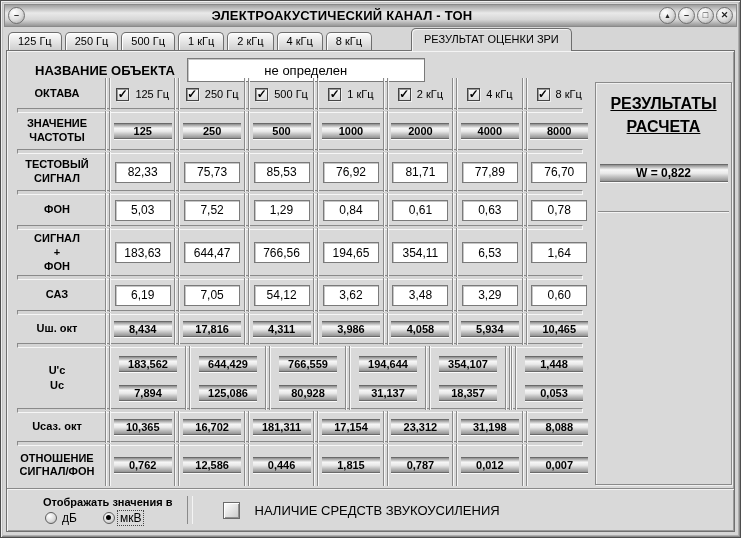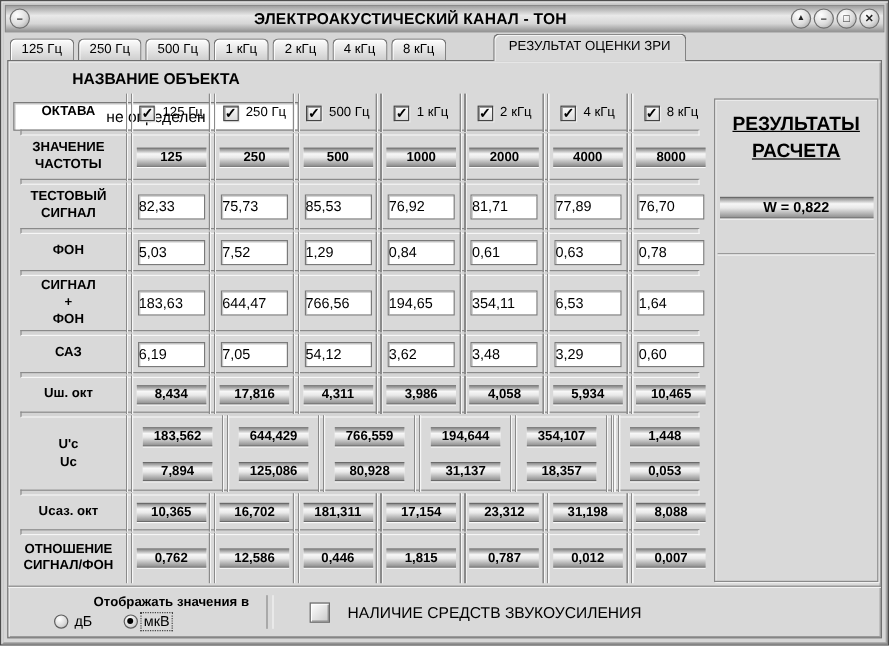--- a/index.html
+++ b/index.html
@@ -21,40 +21,40 @@
   .tabstrip{position:absolute;top:27px;left:7px;right:7px;height:22px;display:flex;align-items:flex-end;gap:3px;z-index:2;}
   .tab{height:17px;line-height:17px;padding:0 9px;font-size:11px;color:#000;
     border:1px solid #6e6e6e;border-bottom:none;border-radius:5px 5px 0 0;
     background:linear-gradient(#fdfdfd,#cfcfcf);box-shadow:inset 1px 1px 0 #ffffff;cursor:default;}
   .tab.active{height:22px;line-height:21px;padding:0 12px;background:#d9d9d9;position:relative;z-index:3;
     box-shadow:inset 1px 1px 0 #f4f4f4;margin-bottom:-1px;margin-left:36px;}
   
   .main{position:absolute;top:49px;left:5px;right:5px;bottom:5px;background:#d9d9d9;
     border:1px solid #707070;box-sizing:border-box;
     box-shadow:inset 1px 1px 0 #f4f4f4, inset -1px -1px 0 #9a9a9a;}
-  .objrow{position:absolute;top:7px;left:4px;display:flex;align-items:center;gap:12px;flex-direction:column;}
+  .objrow{position:absolute;top:7px;left:28px;display:flex;align-items:center;gap:12px;}
   .objlabel{font-size:13px;font-weight:600;color:#000;}
   .objinput{width:232px;height:20px;border:1px solid #7a7a7a;background:#fff;text-align:center;
     font-size:13px;font-family:"Liberation Sans",sans-serif;box-shadow:inset 1px 1px 0 #c6c6c6;outline:none;}
   
   .grid{position:absolute;top:31px;left:2px;width:582px;display:flex;flex-direction:column;}
   .band{display:flex;align-items:center;position:relative;}
   .band.double .col{flex-direction:column;justify-content:center;gap:13px;}
   .rowlabel{width:96px;flex:0 0 96px;text-align:center;font-size:11px;font-weight:bold;color:#000;
     white-space:pre-line;line-height:1.25;}
   .rowlabel2{display:flex;flex-direction:column;gap:1px;}
   .col{flex:1;display:flex;align-items:center;justify-content:center;}
   .vsep{flex:0 0 6px;align-self:stretch;margin:-4px 0;
     background:linear-gradient(90deg,#8a8a8a 0 1px,#f6f6f6 1px 2px,transparent 2px 4px,#8a8a8a 4px 5px,#f6f6f6 5px 6px);}
   .hsep{height:3px;margin:2px 8px;border:1px solid;border-color:#8a8a8a #f6f6f6 #f6f6f6 #8a8a8a;background:#d4d4d4;}
   .graybar{width:58px;height:14px;display:flex;align-items:center;justify-content:center;
     font-size:11px;font-weight:bold;color:#000;
     border-top:1px solid #6a6a6a;border-bottom:1px solid #6a6a6a;box-shadow:0 1px 0 #fafafa;
     background:linear-gradient(180deg,#8c8c8c 0%,#f7f7f7 30%,#e9e9e9 52%,#bfbfbf 75%,#939393 100%);}
-  .whitecell{width:54px;height:19px;border:1px solid #7a7a7a;background:#fff;text-align:left;
+  .whitecell{width:54px;height:19px;border:1px solid #7a7a7a;background:#fff;text-align:center;
     font-size:12px;font-family:"Liberation Sans",sans-serif;box-shadow:inset 1px 1px 0 #c6c6c6;outline:none;padding:0;}
   .cbwrap{display:flex;align-items:center;gap:6px;cursor:default;}
   .cb{width:13px;height:13px;box-sizing:border-box;border:1px solid #454545;
     background:linear-gradient(#fefefe,#dadada);box-shadow:inset 1px 1px 0 #9a9a9a,1px 1px 0 #eeeeee;
     font-size:12px;font-weight:bold;line-height:11px;text-align:center;color:#000;}
   .cbl{font-size:11px;color:#000;}
   
   .results{position:absolute;top:31px;left:588px;right:2px;bottom:46px;
     border:1px solid #8a8a8a;box-shadow:inset 1px 1px 0 #f0f0f0,1px 1px 0 #f0f0f0;}
   .res-title{margin-top:9px;text-align:center;font-size:16px;font-weight:bold;text-decoration:underline;
@@ -62,21 +62,21 @@
   .wbar{margin:26px auto 0;width:128px;height:16px;display:flex;align-items:center;justify-content:center;
     font-size:12px;font-weight:bold;color:#000;
     border-top:1px solid #6a6a6a;border-bottom:1px solid #6a6a6a;box-shadow:0 1px 0 #fafafa;
     background:linear-gradient(180deg,#8c8c8c 0%,#f7f7f7 30%,#e9e9e9 52%,#bfbfbf 75%,#939393 100%);}
   .res-divider{position:absolute;top:128px;left:2px;right:2px;height:0;
     border-top:1px solid #8a8a8a;border-bottom:1px solid #f4f4f4;}
   
   .bottombar{position:absolute;left:0;right:0;bottom:0;height:42px;
     border-top:1px solid #8a8a8a;box-shadow:inset 0 1px 0 #f4f4f4;display:flex;align-items:center;}
   .disp-group{margin-left:36px;display:flex;flex-direction:column;}
-  .disp-label{font-size:11px;font-weight:bold;color:#000;margin-bottom:3px;margin-left:35px;}
+  .disp-label{font-size:11px;font-weight:bold;color:#000;margin-bottom:3px;}
   .radios{display:flex;gap:26px;margin-left:2px;}
   .radio-wrap{display:flex;align-items:center;gap:5px;cursor:default;}
   .radio{width:12px;height:12px;border-radius:50%;box-sizing:border-box;border:1px solid #5f5f5f;
     background:radial-gradient(circle at 35% 30%,#ffffff,#d9d9d9 60%,#a8a8a8 100%);
     display:flex;align-items:center;justify-content:center;}
   .radio.checked::after{content:"";width:5px;height:5px;border-radius:50%;background:#000;}
   .radio-label{font-size:12px;color:#000;}
   .radio-label.focused{border:1px dotted #444;padding:0 2px;margin:-1px -3px;}
   .vgroove{width:4px;height:28px;margin-left:14px;
     border-left:1px solid #8a8a8a;border-right:1px solid #f4f4f4;}

